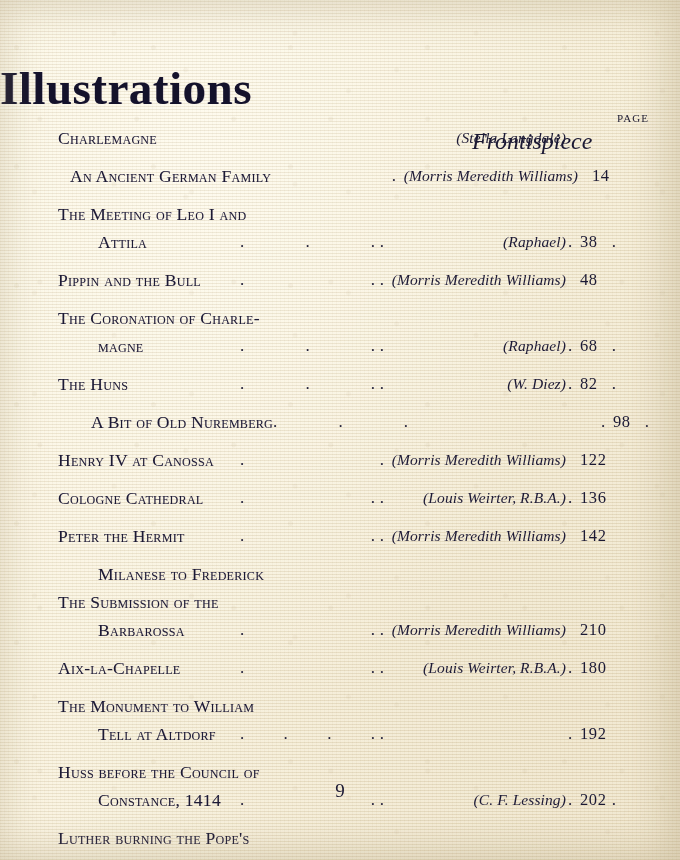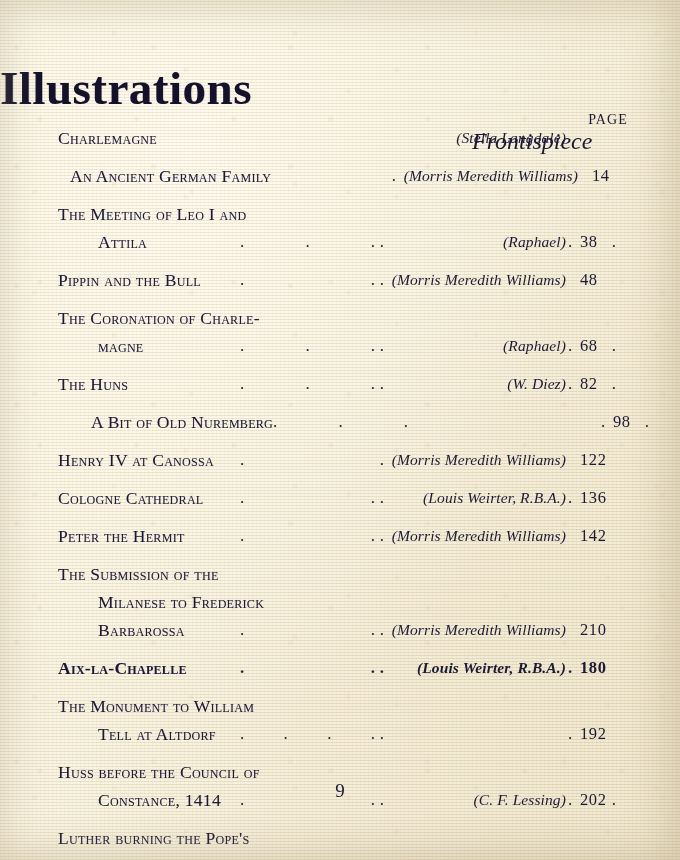--- a/index.html
+++ b/index.html
@@ -63,25 +63,25 @@
     top: 34px;
     font-size: 47px;
     line-height: 1;
     letter-spacing: 0.5px;
     color: #14122b;
     text-shadow: 0.4px 0.3px 0 rgba(60,40,90,0.30);
   }
 
   .page-head {
     position: absolute;
-    left: 585px;
+    left: 610px;
     top: 112px;
     width: 46px;
     text-align: center;
-    font-size: 14px;
+    font-size: 11px;
     font-variant: small-caps;
     letter-spacing: 1.1px;
     color: #1d1b33;
   }
 
   .toc {
     position: absolute;
     left: 0;
     top: 128px;
     width: 680px;
@@ -287,34 +287,34 @@
         <div class="line">
           <div class="title-col">Peter the Hermit</div>
           <div class="dots-mid">. .</div>
           <div class="dots-a">.</div>
           <div class="artist">(Morris Meredith Williams)</div>
           <div class="pageno">142</div>
         </div>
       </div>
       <div class="entry" style="position: absolute; left: 0px; top: 436px; width: 680px;">
         <div class="line">
+          <div class="title-col indent spread">Milanese to Frederick</div>
+        </div>
+        <div class="line">
           <div class="title-col spread">The Submission of the</div>
         </div>
         <div class="line">
-          <div class="title-col indent spread">Milanese to Frederick</div>
-        </div>
-        <div class="line">
           <div class="title-col indent">Barbarossa</div>
           <div class="dots-mid">. .</div>
           <div class="dots-a">.</div>
           <div class="artist">(Morris Meredith Williams)</div>
           <div class="pageno">210</div>
         </div>
       </div>
-      <div class="entry" style="position: absolute; left: 0px; top: 530px; width: 680px; font-weight: bold;">
+      <div class="entry" style="position: absolute; left: 0px; top: 530px; width: 680px;">
         <div class="line">
           <div class="title-col">Aix-la-Chapelle</div>
           <div class="dots-mid">. .</div>
           <div class="dots-a">.</div>
           <div class="artist">(Louis Weirter, R.B.A.)</div>
           <div class="dots-b">.</div>
           <div class="pageno">180</div>
         </div>
       </div>
       <div class="entry" style="position: absolute; left: 0px; top: 568px; width: 680px;">

